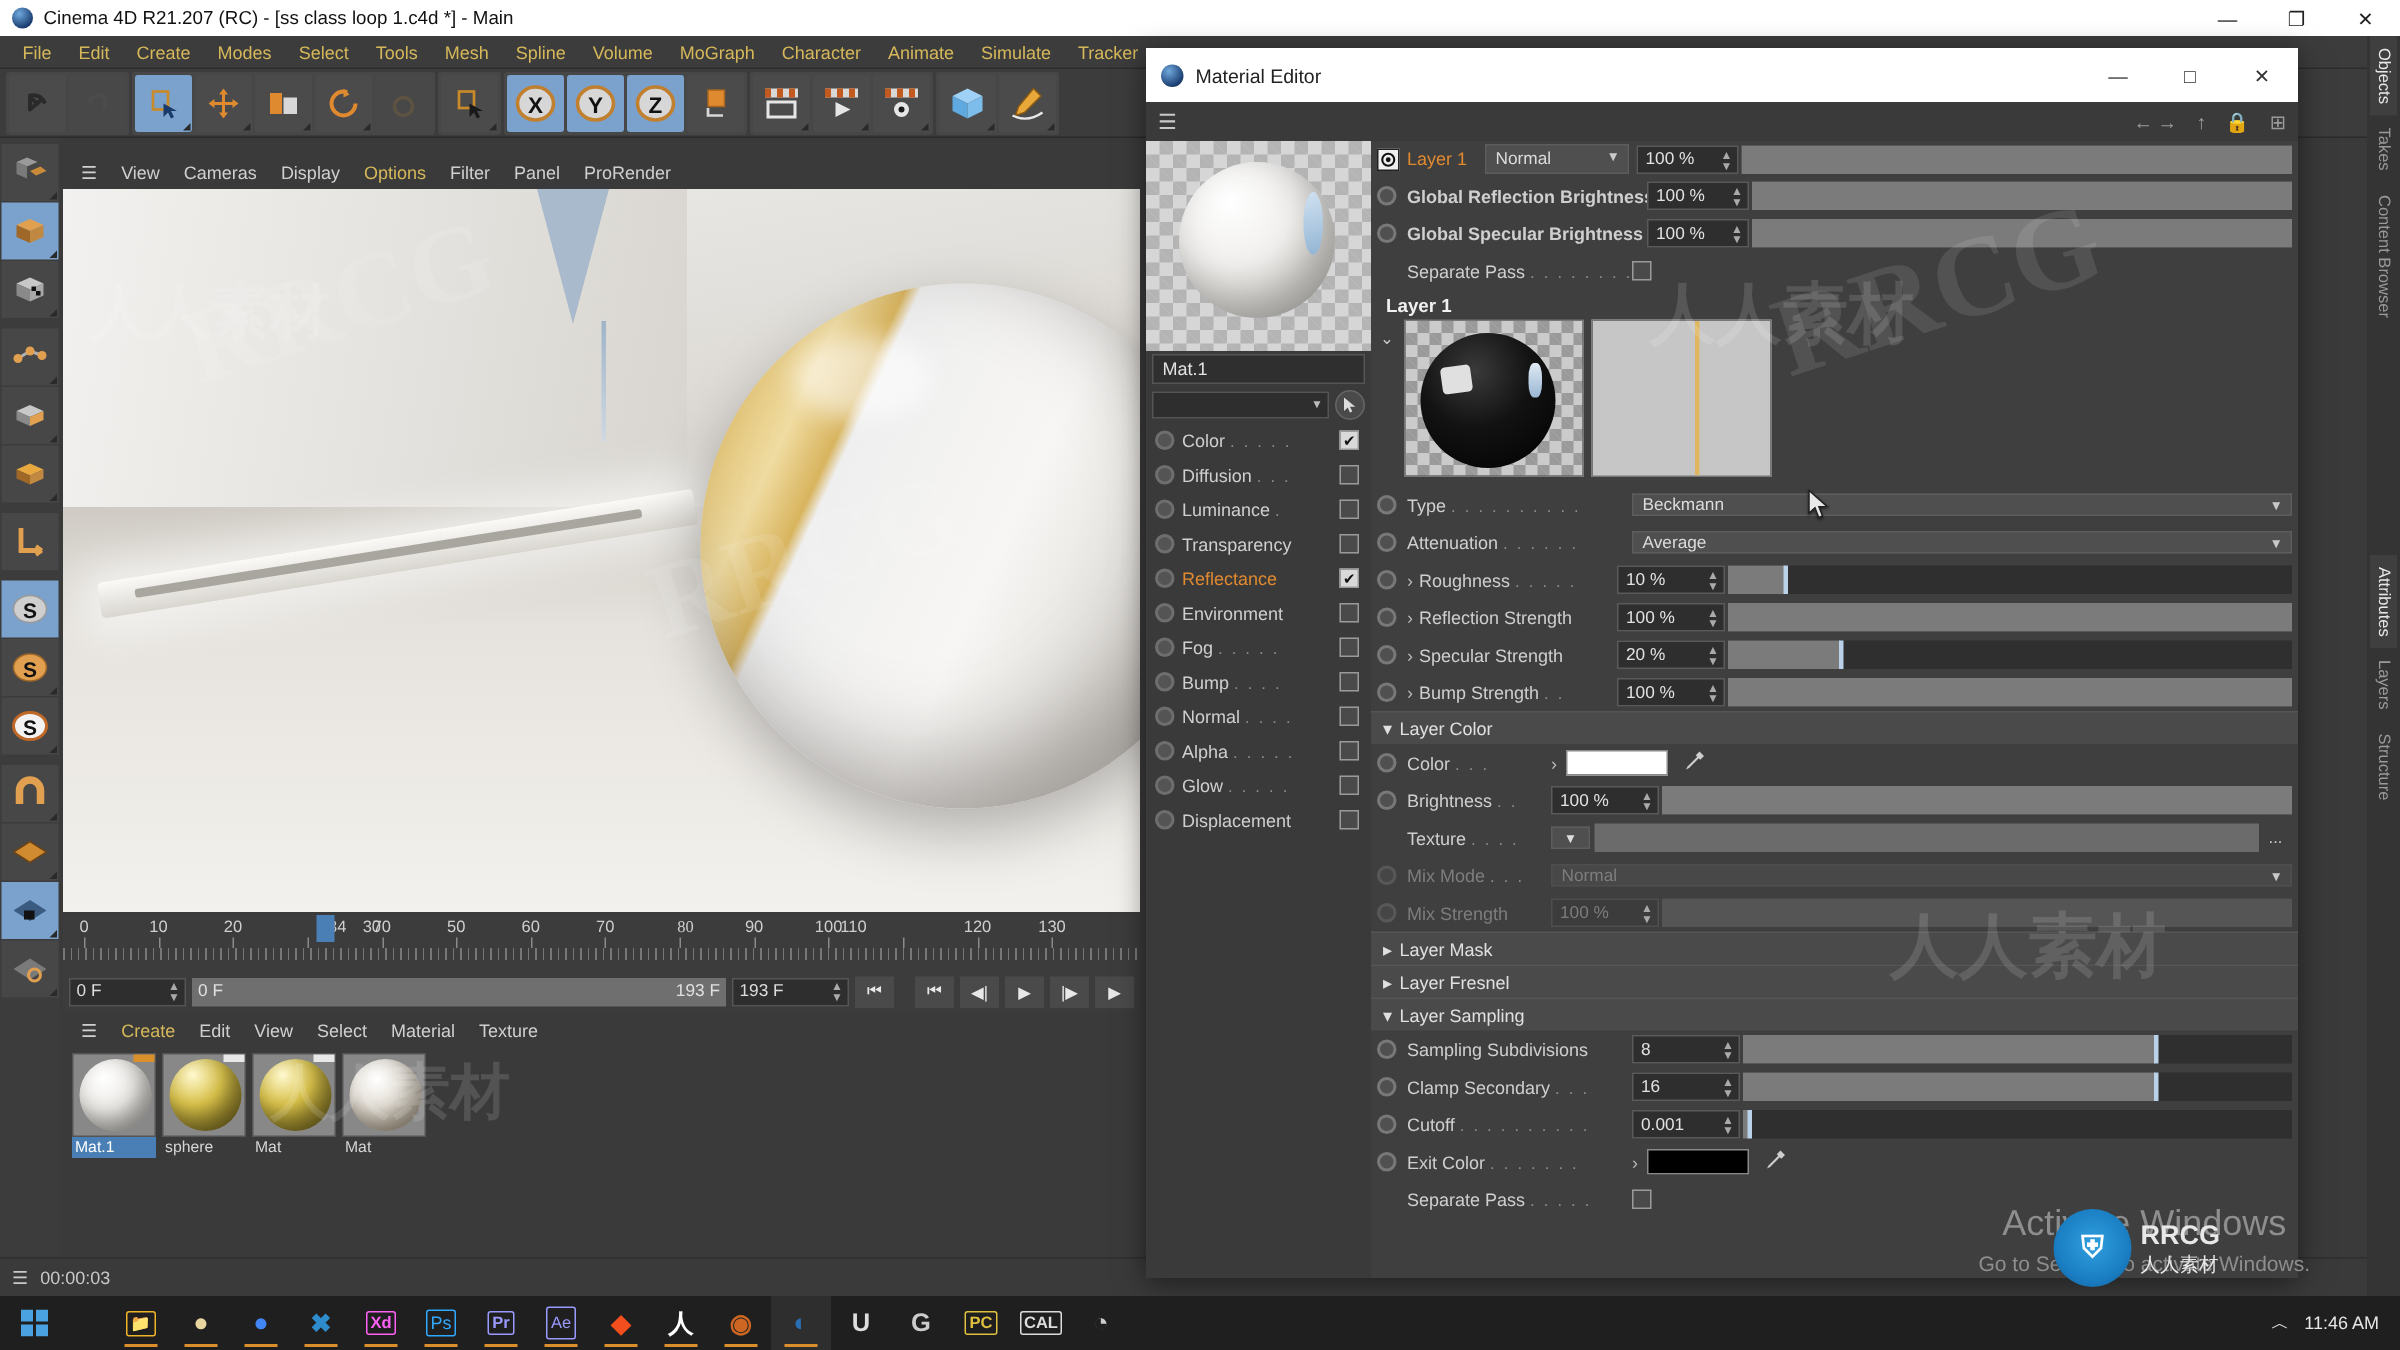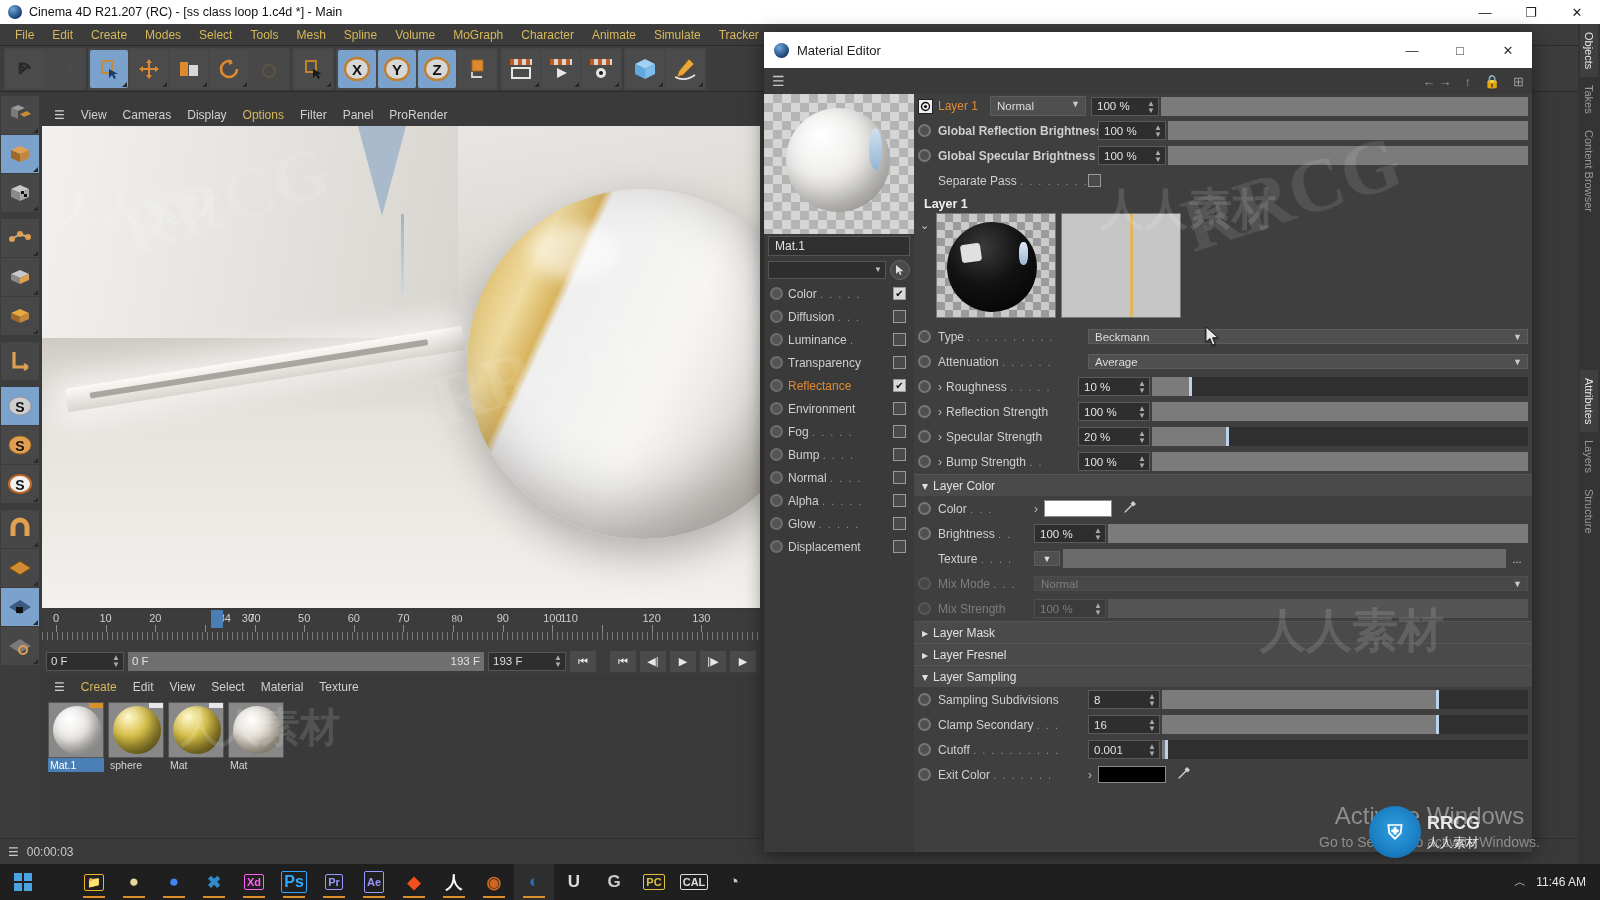--- a/index.html
+++ b/index.html
@@ -1007,20 +1007,28 @@
           <span class="dots">. . . . . . .</span>
         </span>
         <span style="color:#bbb;margin-right:6px">›</span>
         <span class="swatch" id="exit-swatch" style="background: rgb(0, 0, 0);"></span>
         <span class="eyedrop">
           <svg width="15" height="15" viewBox="0 0 15 15">
               <path d="M11 1 L14 4 L11.5 6.5 L10.5 5.5 L4 12 L2 13 L3 11 L9.5 4.5 L8.5 3.5 Z" fill="#cfcfcf"></path>
             </svg>
         </span>
       </div>
+      <div class="prow">
+        <span style="width:20px"></span>
+        <span class="plbl">
+          <span>Separate Pass</span>
+          <span class="dots">. . . . .</span>
+        </span>
+        <span class="cbsm"></span>
+      </div>
     </div>
   </div>
 
   <div id="cursor" style="position:absolute;left:439px;top:294px;">
     <svg width="16" height="22" viewBox="0 0 16 22">
         <path d="M1 1 L1 16 L5 12.5 L7.5 19 L10 18 L7.6 11.8 L13 11.6 Z" fill="#e8e8e8" stroke="#222" stroke-width="1"></path>
       </svg>
   </div>
 </div>
 
@@ -1056,27 +1064,27 @@
       <div class="tbico run">
         <span style="color: rgb(66, 133, 244); font-size: 17px; font-weight: bold;">●</span>
       </div>
       <div class="tbico run">
         <span style="color: rgb(47, 140, 204); font-size: 17px; font-weight: bold;">✖</span>
       </div>
       <div class="tbico run">
         <span style="color: rgb(255, 97, 246); font-size: 11px; font-weight: bold; border: 1.3px solid rgb(255, 97, 246); padding: 1px 2px; border-radius: 2px;">Xd</span>
       </div>
       <div class="tbico run">
-        <span style="color: rgb(49, 168, 255); font-size: 16px; font-weight: bold; border: 1.3px solid rgb(49, 168, 255); padding: 1px 2px; border-radius: 2px;">Ps</span>
+        <span style="color: rgb(49, 168, 255); font-size: 12px; font-weight: normal; border: 1.3px solid rgb(49, 168, 255); padding: 1px 2px; border-radius: 2px;">Ps</span>
       </div>
       <div class="tbico run">
         <span style="color: rgb(153, 153, 255); font-size: 11px; font-weight: bold; border: 1.3px solid rgb(153, 153, 255); padding: 1px 2px; border-radius: 2px;">Pr</span>
       </div>
       <div class="tbico run">
-        <span style="color: rgb(153, 153, 255); font-size: 11px; font-weight: bold; border: 1.3px solid rgb(153, 153, 255); padding: 4px 2px; border-radius: 2px;">Ae</span>
+        <span style="color: rgb(153, 153, 255); font-size: 11px; font-weight: normal; border: 1.3px solid rgb(153, 153, 255); padding: 4px 2px; border-radius: 2px;">Ae</span>
       </div>
       <div class="tbico run">
         <span style="color: rgb(242, 78, 30); font-size: 17px; font-weight: bold;">◆</span>
       </div>
       <div class="tbico run">
         <span style="color: rgb(255, 255, 255); font-size: 17px; font-weight: bold;">人</span>
       </div>
       <div class="tbico run">
         <span style="color: rgb(204, 102, 34); font-size: 17px; font-weight: bold;">◉</span>
       </div>

